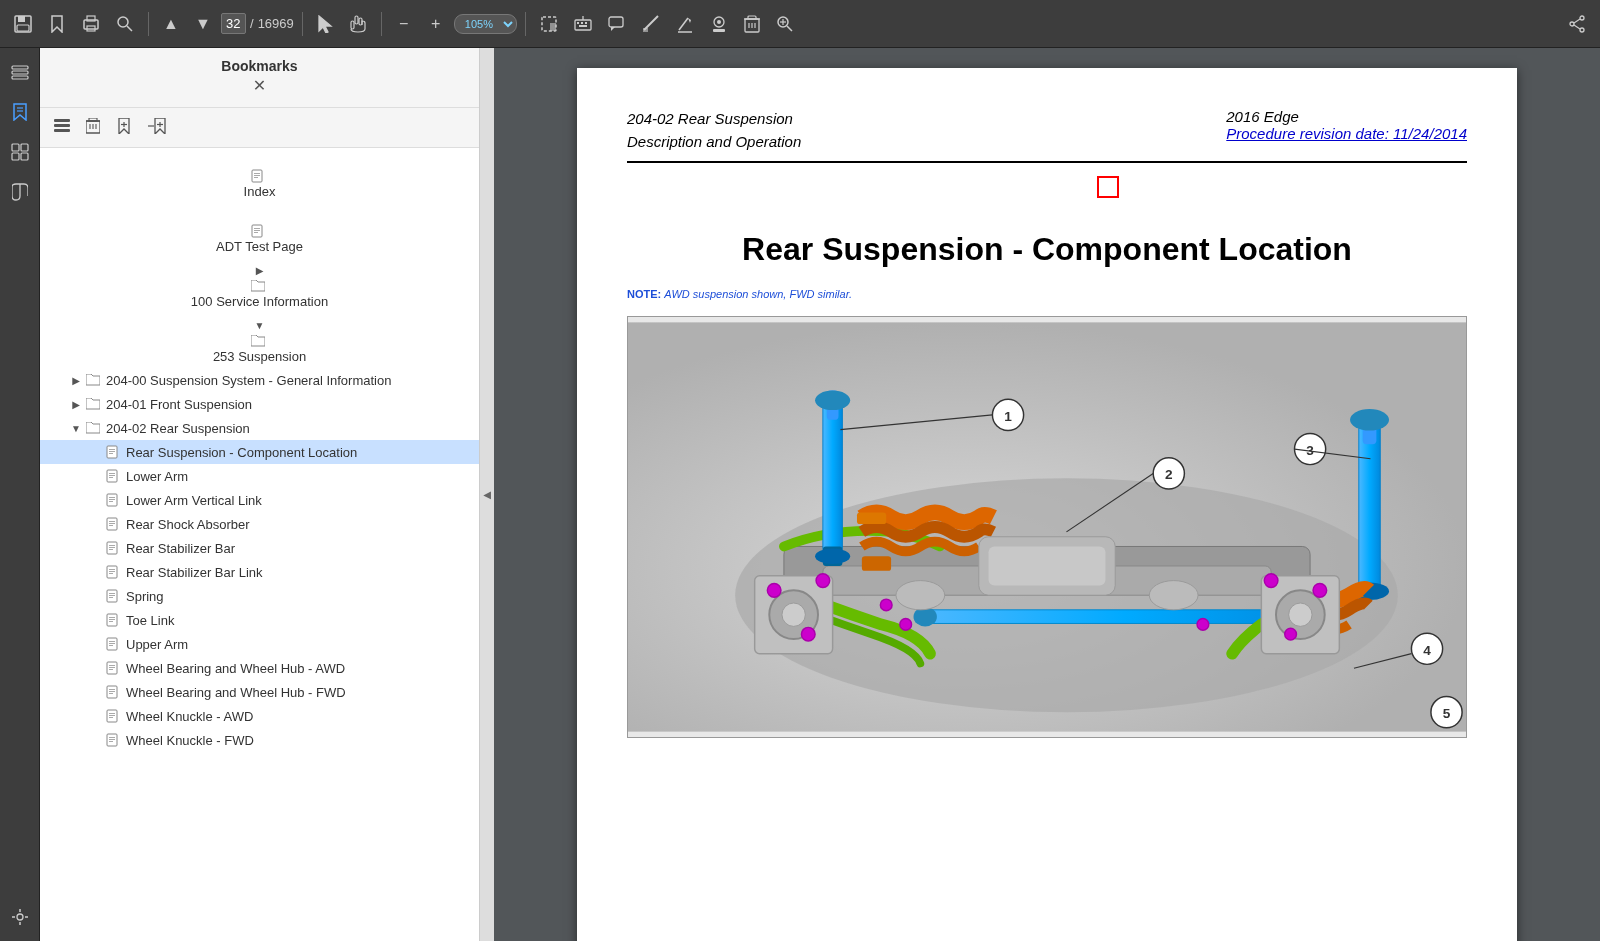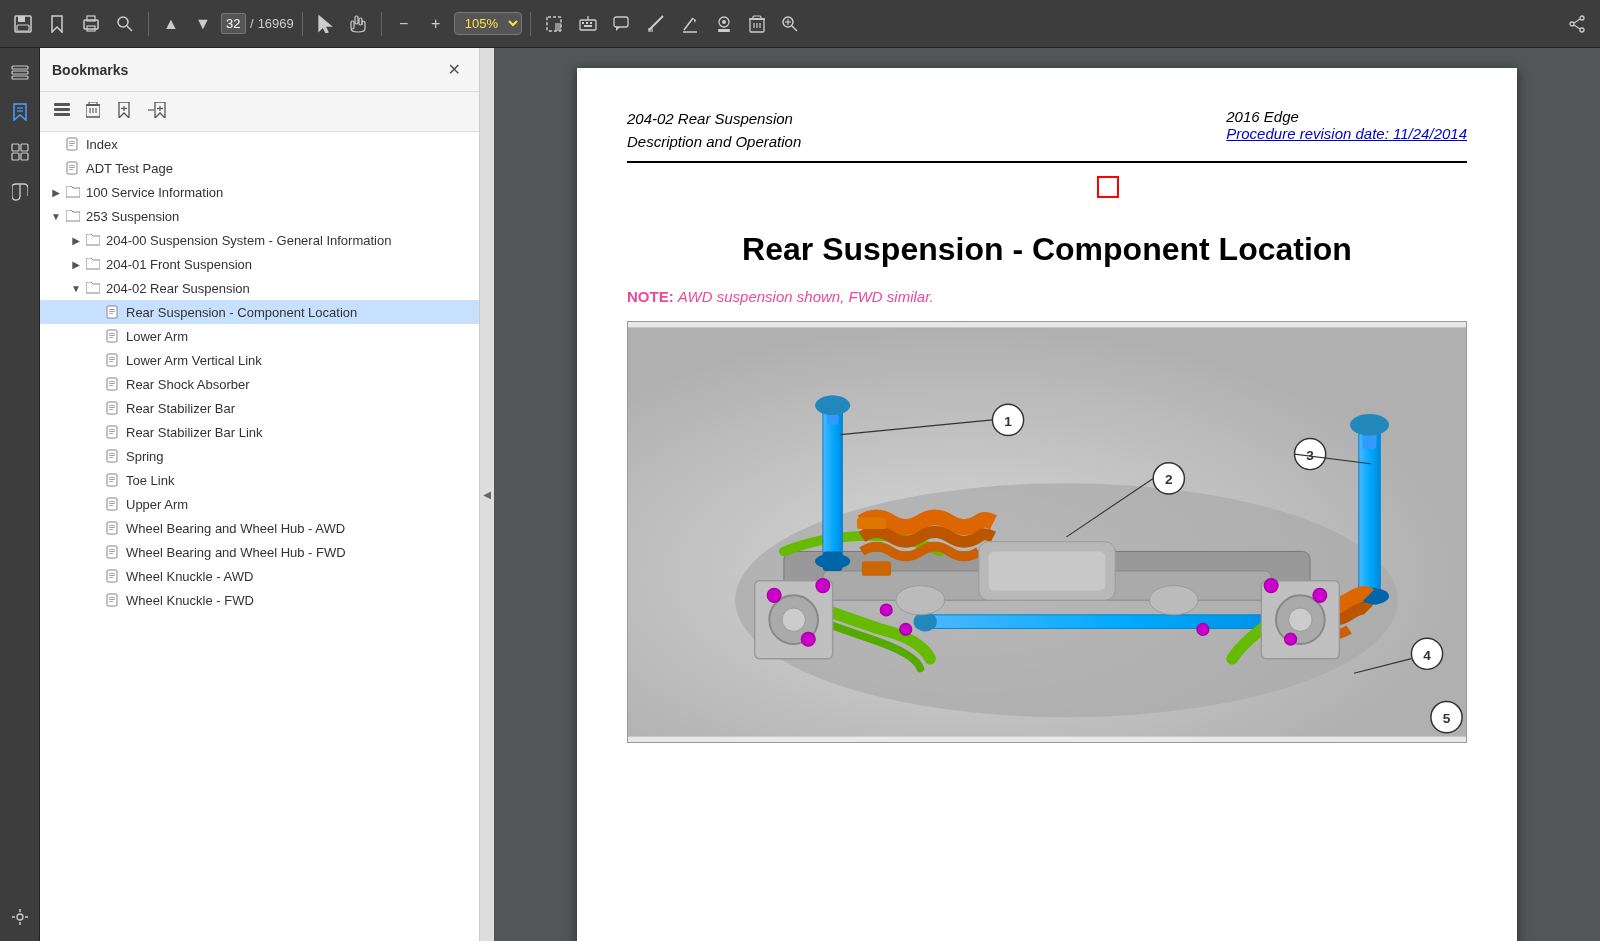--- a/index.html
+++ b/index.html
@@ -46,24 +46,24 @@
       font-size: 13px;
       border-radius: 2px;
     }
     .page-total {
       color: #ccc;
       font-size: 13px;
     }
     .zoom-select {
       background: #555;
       border: 1px solid #777;
-      color: #fde047;
+      color: #7dd3fc;
       padding: 2px 6px;
-      font-size: 13px;
-      border-radius: 4px;
+      font-size: 11px;
+      border-radius: 9px;
       cursor: pointer;
     }
 
     
     .main-layout {
       display: flex;
       flex: 1;
       overflow: hidden;
     }
 
@@ -103,20 +103,21 @@
       border-right: 1px solid #ccc;
       flex-shrink: 0;
     }
     .bookmarks-header {
       display: flex;
       align-items: center;
       justify-content: space-between;
       padding: 10px 12px;
       border-bottom: 1px solid #ddd;
       background: #f5f5f5;
+      flex-direction: column;
     }
     .bookmarks-title {
       font-size: 14px;
       font-weight: bold;
       color: #333;
     }
     .bookmarks-toolbar {
       display: flex;
       align-items: center;
       gap: 4px;
@@ -154,21 +155,21 @@
 
     .bm-item {
       display: flex;
       align-items: center;
       padding: 4px 8px;
       cursor: pointer;
       color: #333;
       user-select: none;
     }
     .bm-item.selected { background: #c8e0ff; }
-    .bm-item.level-0 { padding-left: 8px; }
+    .bm-item.level-0 { padding-left: 8px; flex-direction: column; }
     .bm-item.level-1 { padding-left: 28px; }
     .bm-item.level-2 { padding-left: 48px; }
 
     .bm-toggle {
       width: 16px;
       height: 16px;
       display: flex;
       align-items: center;
       justify-content: center;
       flex-shrink: 0;
@@ -250,23 +251,23 @@
       text-decoration: underline;
     }
     .pdf-main-title {
       text-align: center;
       font-size: 32px;
       font-weight: bold;
       margin: 30px 0 20px;
       color: #000;
     }
     .pdf-note {
-      font-size: 15px;
+      font-size: 11px;
       margin-bottom: 16px;
-      color: #ec4899;
+      color: #1d4ed8;
     }
     .pdf-note strong { font-weight: bold; }
     .pdf-note em { font-style: italic; }
 
     .pdf-image-container {
       border: 1px solid #999;
       background: #e8e8e8;
       width: 100%;
       min-height: 400px;
       display: flex;

